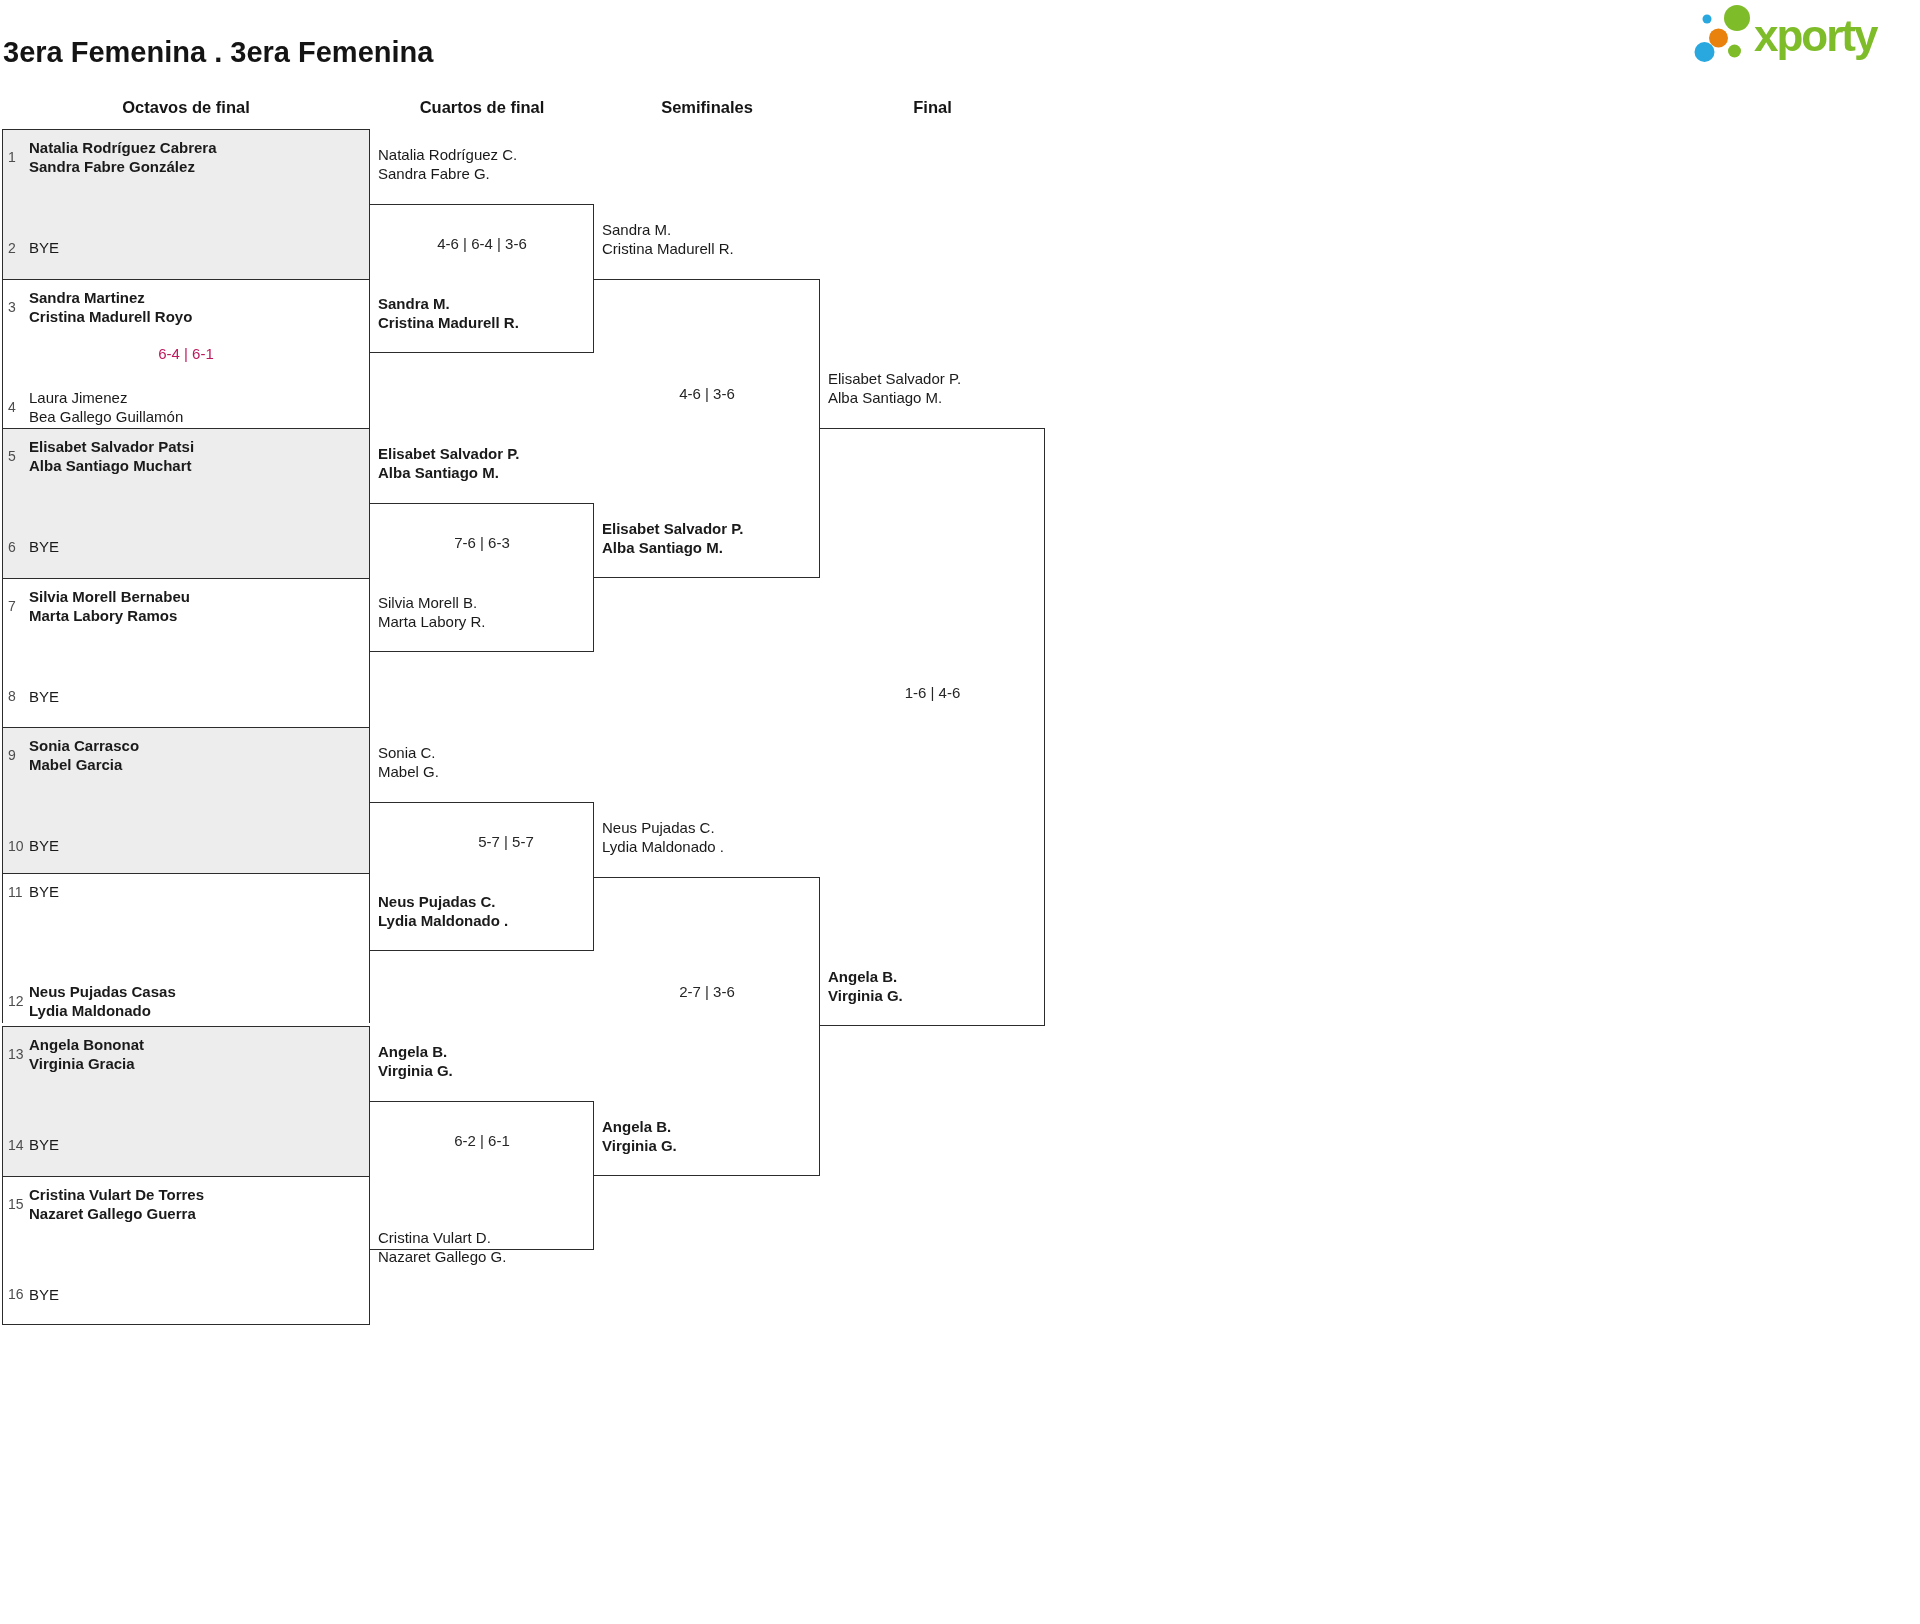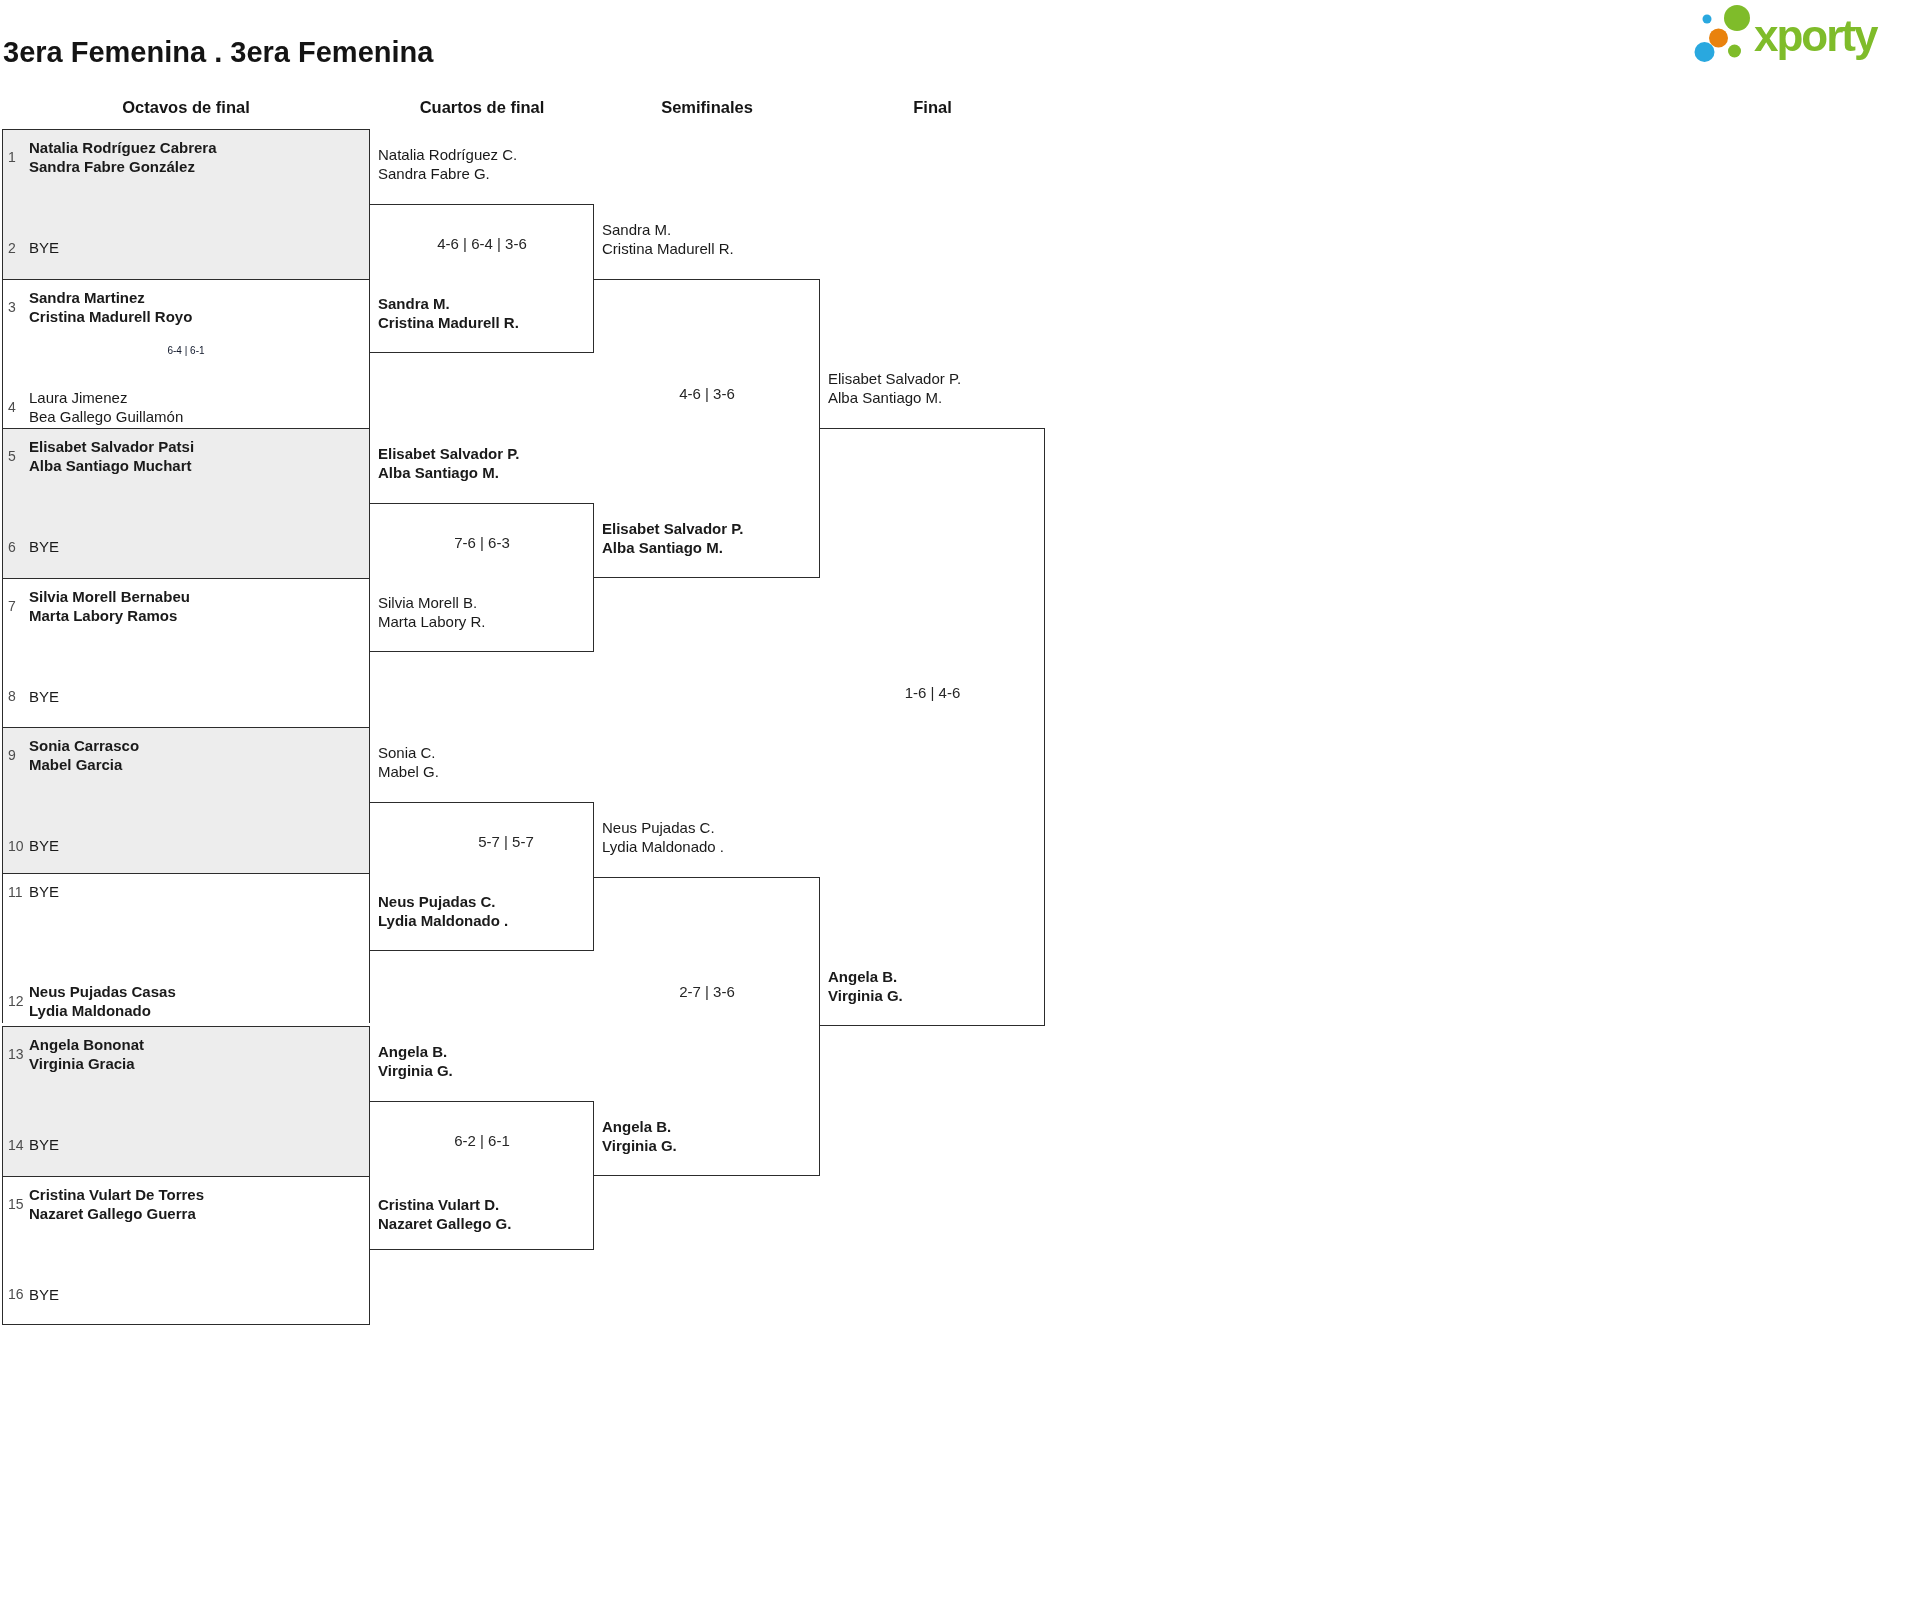--- a/index.html
+++ b/index.html
@@ -25,21 +25,21 @@
   .r1-box.shaded { background:#ededed; }
 
   .slot { position:absolute; left:5px; right:6px; display:flex; align-items:center; }
   .slot.s-top { top:8px; }
   .slot.s-bottom { top:108px; }
   .seed { flex:none; width:21px; font-size:14px; color:#4d4d4d; }
   .team { font-size:15px; line-height:19px; color:#1a1a1a; }
   .team.bold { font-weight:700; }
 
   .r1-score { position:absolute; left:0; right:0; top:50%; margin-top:-9px;
-              text-align:center; font-size:10px; color:#0f172a; }
+              text-align:center; font-size:15px; color:#be185d; }
 
   .match-box { position:absolute; box-sizing:border-box;
                border:1px solid #2c2c2c; border-left:none; }
 
   .match-label { position:absolute; font-size:15px; line-height:19px; color:#1a1a1a; }
   .match-label.bold { font-weight:700; }
   .match-score { position:absolute; height:19px; line-height:19px; text-align:center;
                  font-size:15px; color:#262626; }
 </style>
 </head>
@@ -215,21 +215,21 @@
       <div class="match-label bold" style="left: 378px; top: 892.25px;">
         <div class="line">Neus Pujadas C.</div>
         <div class="line">Lydia Maldonado .</div>
       </div>
       <div class="match-box" style="left: 370px; width: 224px; top: 1100.75px; height: 149.5px;"></div>
       <div class="match-label bold" style="left: 378px; top: 1041.75px;">
         <div class="line">Angela B.</div>
         <div class="line">Virginia G.</div>
       </div>
       <div class="match-score" style="left: 370px; width: 224px; top: 1131px;">6-2 | 6-1</div>
-      <div class="match-label" style="left: 378px; top: 1195px; font-weight: bold;">
+      <div class="match-label" style="left: 378px; top: 1228px;">
         <div class="line">Cristina Vulart D.</div>
         <div class="line">Nazaret Gallego G.</div>
       </div>
       <div class="match-box" style="left: 594px; width: 226px; top: 278.5px; height: 299px;"></div>
       <div class="match-label" style="left: 602px; top: 219.5px;">
         <div class="line">Sandra M.</div>
         <div class="line">Cristina Madurell R.</div>
       </div>
       <div class="match-score" style="left: 594px; width: 226px; top: 383.5px;">4-6 | 3-6</div>
       <div class="match-label bold" style="left: 602px; top: 518.5px;">

